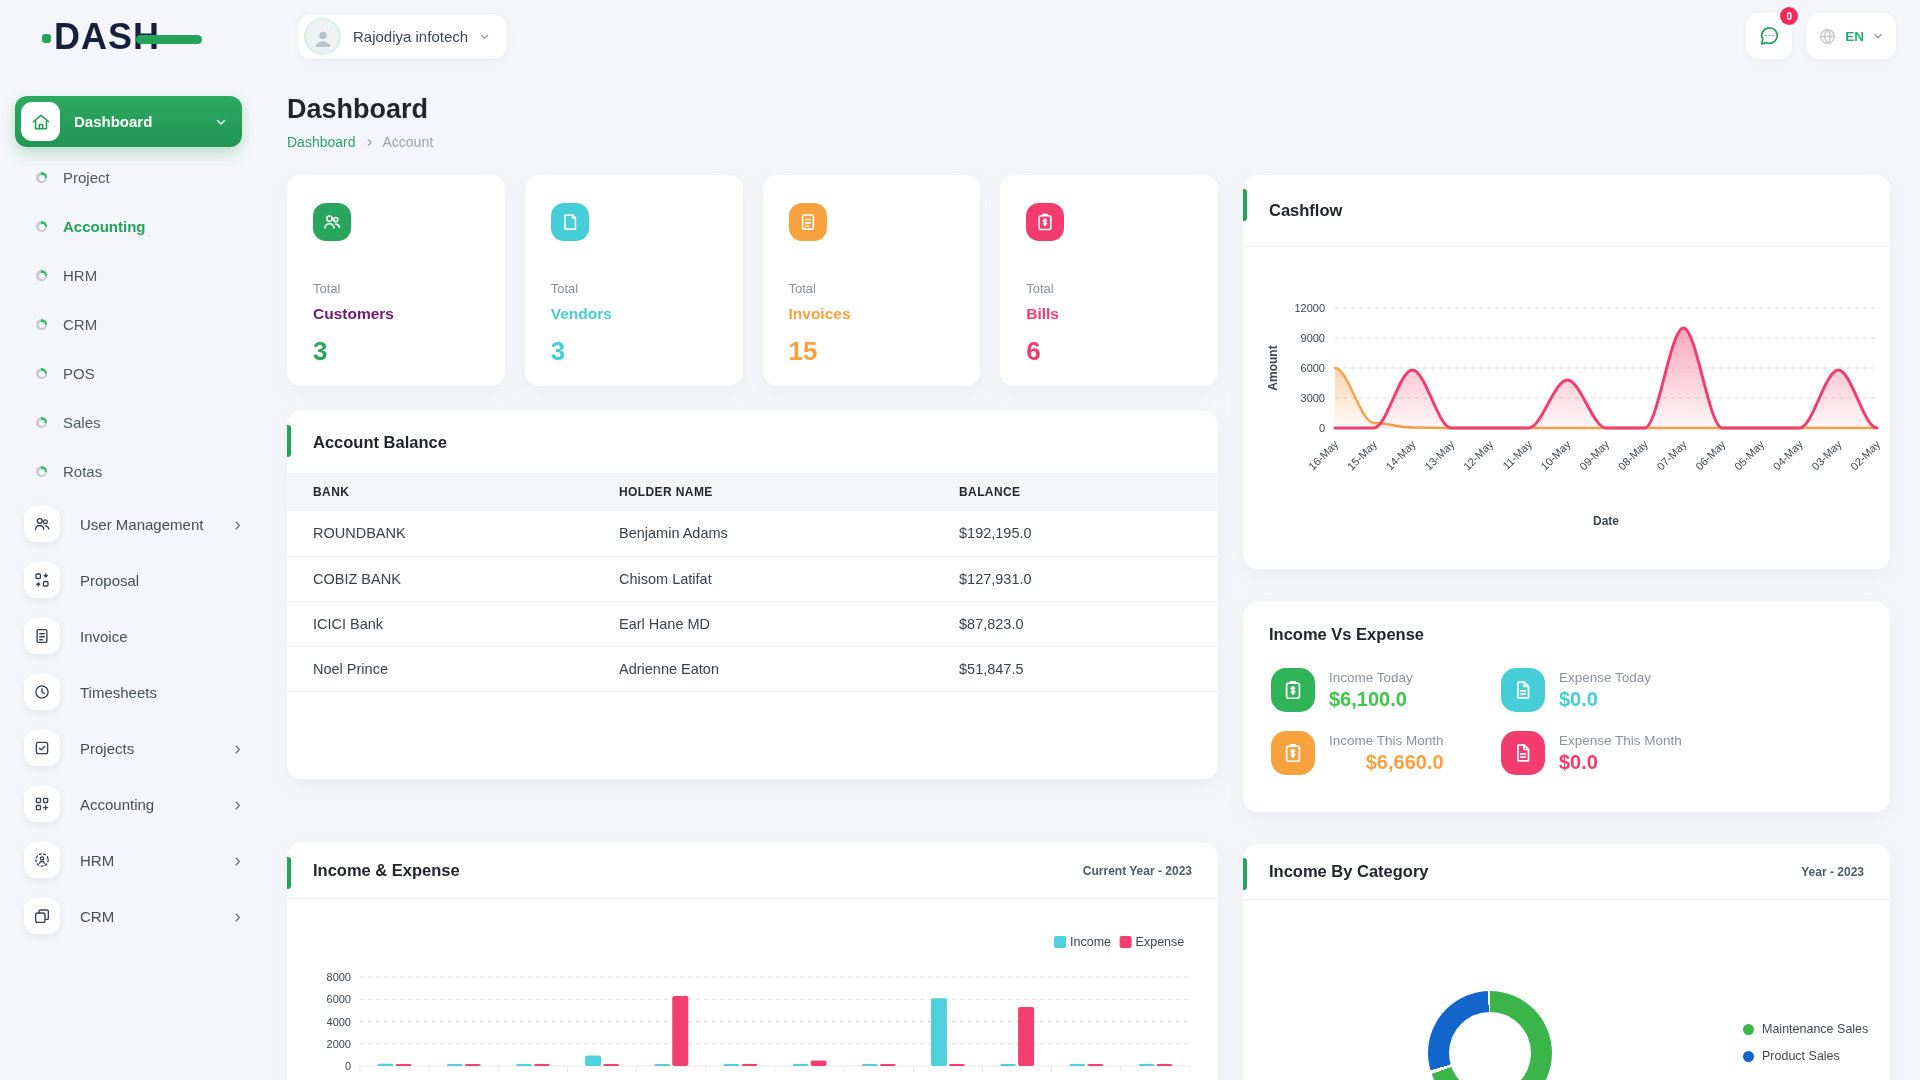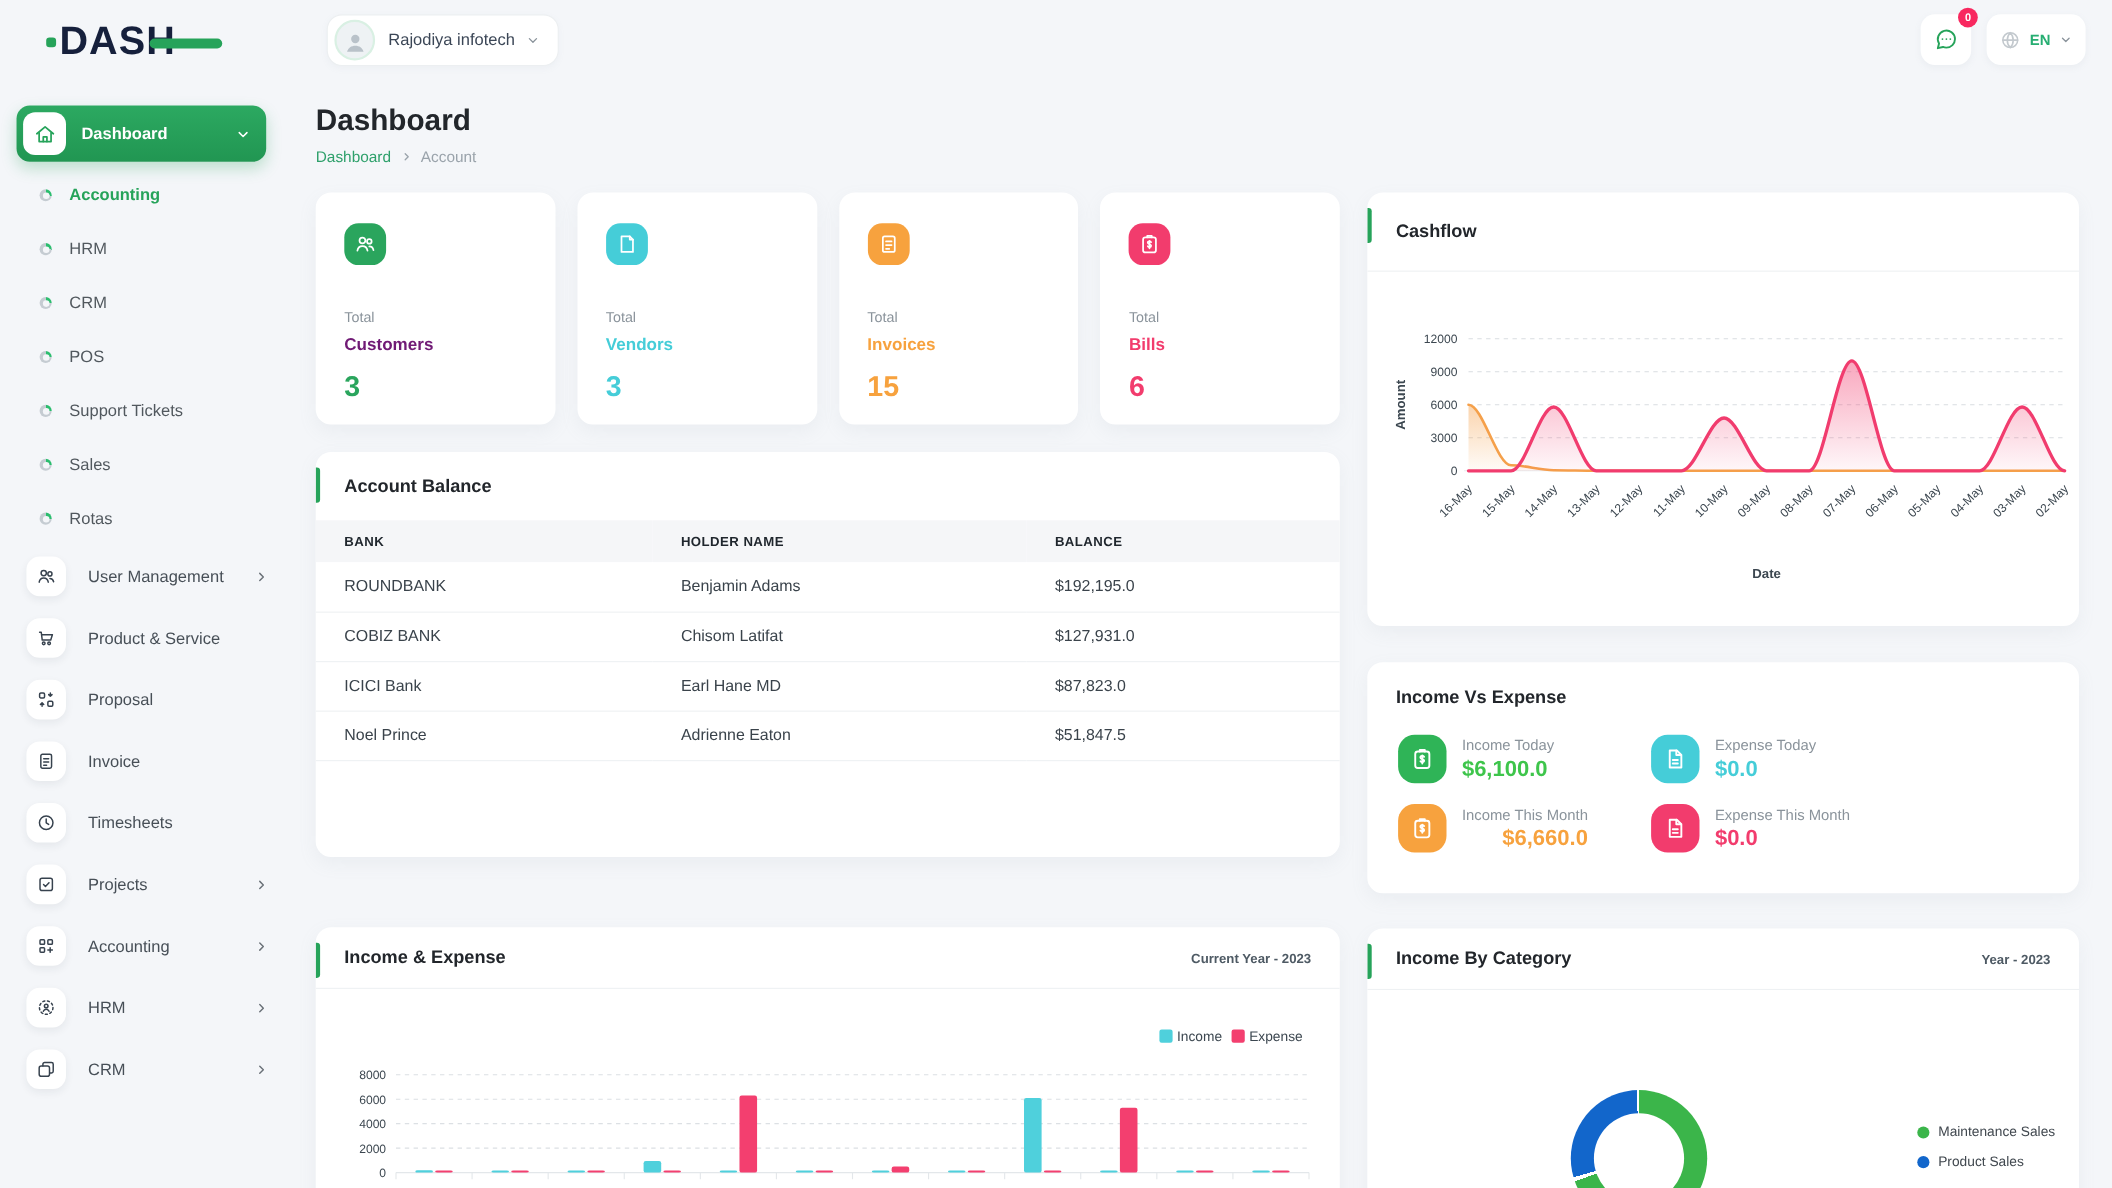--- a/index.html
+++ b/index.html
@@ -134,39 +134,39 @@
             <path d="M10 20v-5h4v5"></path>
           </svg>
         </span>
       <span class="lbl">Dashboard</span>
       <svg class="chev" viewBox="0 0 24 24" fill="none" stroke="currentColor" stroke-width="2.4" stroke-linecap="round" stroke-linejoin="round">
           <path d="m6 9.5 6 6 6-6"></path>
         </svg>
     </div>
 
     <nav class="submenu" id="submenu">
+        <div class="sub-item">
+          <span class="bullet"></span>
+          <span class="sub-lbl">Project</span>
+        </div>
         <div class="sub-item active">
           <span class="bullet"></span>
           <span class="sub-lbl">Accounting</span>
         </div>
         <div class="sub-item">
           <span class="bullet"></span>
           <span class="sub-lbl">HRM</span>
         </div>
         <div class="sub-item">
           <span class="bullet"></span>
           <span class="sub-lbl">CRM</span>
         </div>
         <div class="sub-item">
           <span class="bullet"></span>
           <span class="sub-lbl">POS</span>
-        </div>
-        <div class="sub-item">
-          <span class="bullet"></span>
-          <span class="sub-lbl">Support Tickets</span>
         </div>
         <div class="sub-item">
           <span class="bullet"></span>
           <span class="sub-lbl">Sales</span>
         </div>
         <div class="sub-item">
           <span class="bullet"></span>
           <span class="sub-lbl">Rotas</span>
         </div>
       </nav>
@@ -177,30 +177,20 @@
               <circle cx="9" cy="8" r="3.2"></circle>
               <path d="M3.5 19c.5-3.2 2.7-5 5.5-5s5 1.8 5.5 5"></path>
               <circle cx="16.5" cy="9" r="2.5"></circle>
               <path d="M16.5 14.5c2.3 0 4 1.5 4.5 4"></path>
             </svg>
           </span>
           <span class="m-lbl">User Management</span>
           <span class="chev"><svg viewBox="0 0 24 24" fill="none" stroke="currentColor" stroke-width="2.4" stroke-linecap="round" stroke-linejoin="round">
               <path d="m9.5 6 6 6-6 6"></path>
             </svg></span>
-        </div>
-        <div class="menu-item">
-          <span class="tile">
-            <svg viewBox="0 0 24 24" fill="none" stroke="currentColor" stroke-width="1.8" stroke-linecap="round" stroke-linejoin="round">
-              <path d="M4 5h2l1.2 9.5h10.3L19.5 8H6.6"></path>
-              <circle cx="9" cy="18.5" r="1.6"></circle>
-              <circle cx="15.5" cy="18.5" r="1.6"></circle>
-            </svg>
-          </span>
-          <span class="m-lbl">Product &amp; Service</span>
         </div>
         <div class="menu-item">
           <span class="tile">
             <svg viewBox="0 0 24 24" fill="none" stroke="currentColor" stroke-width="1.8" stroke-linecap="round" stroke-linejoin="round">
               <rect x="4" y="4" width="6" height="6" rx="1.5"></rect>
               <rect x="14" y="14" width="6" height="6" rx="1.5"></rect>
               <path d="M17 4v4m0 0-2-2m2 2 2-2"></path>
               <path d="M7 20v-4m0 0-2 2m2-2 2 2"></path>
             </svg>
           </span>

